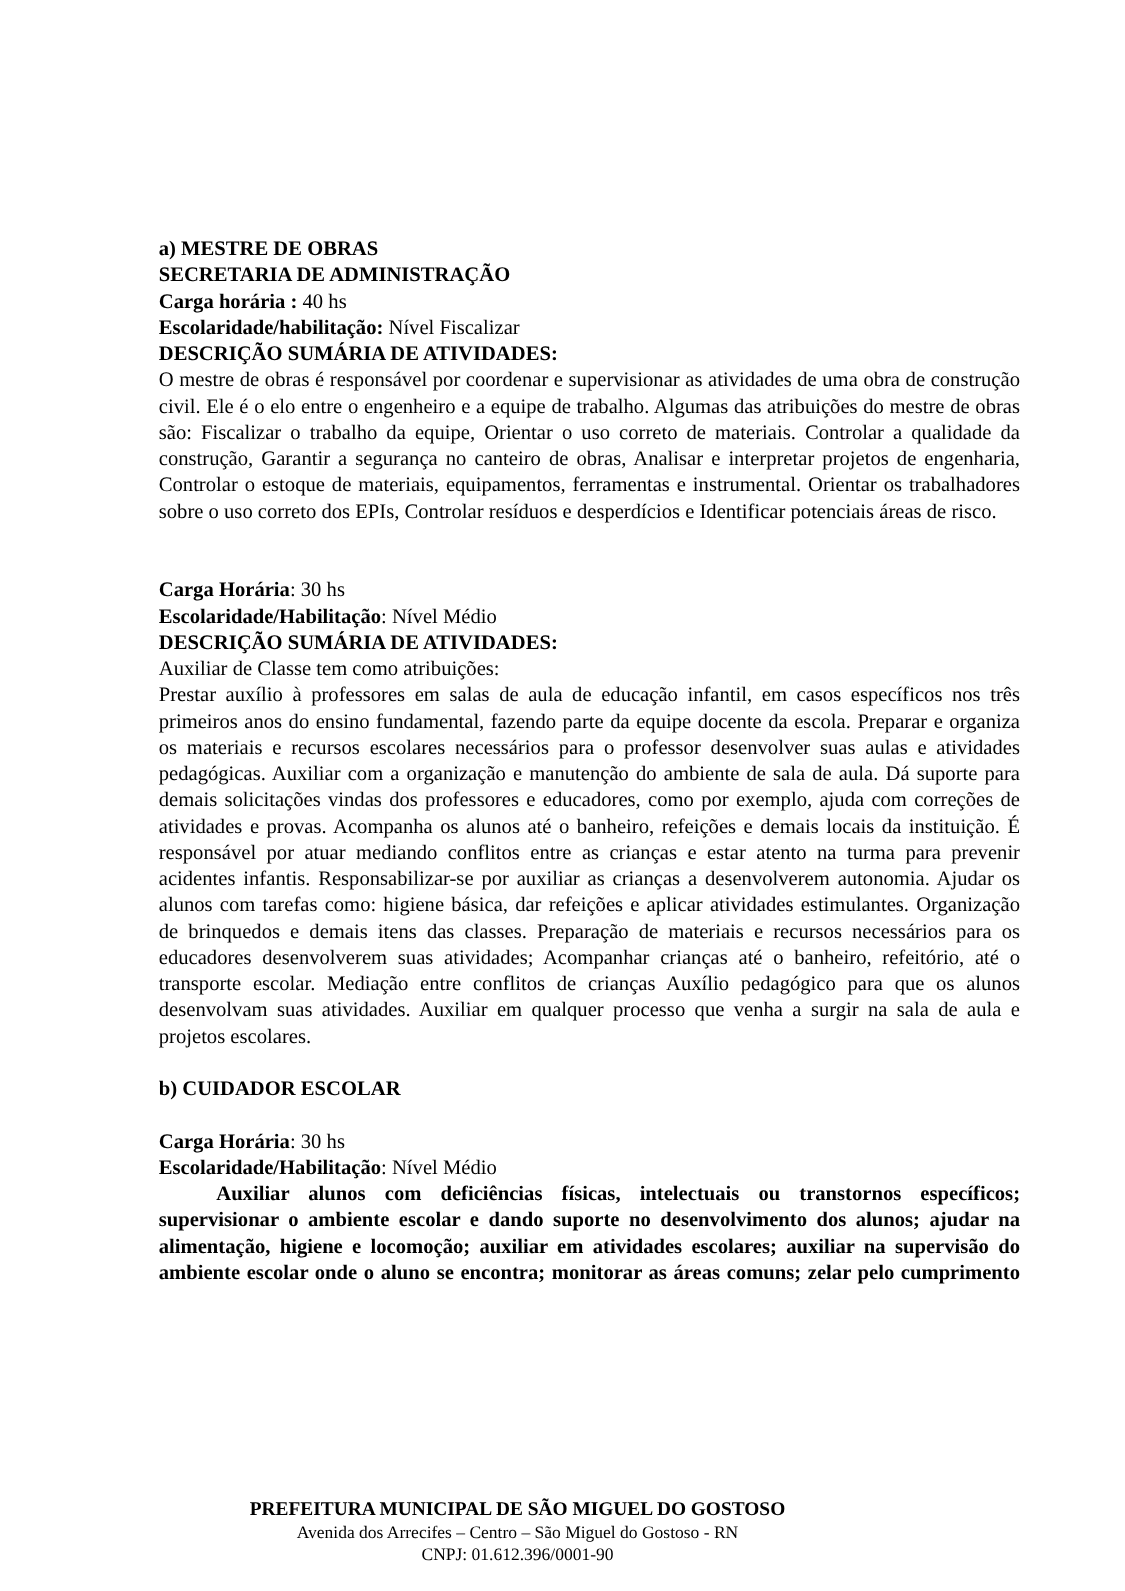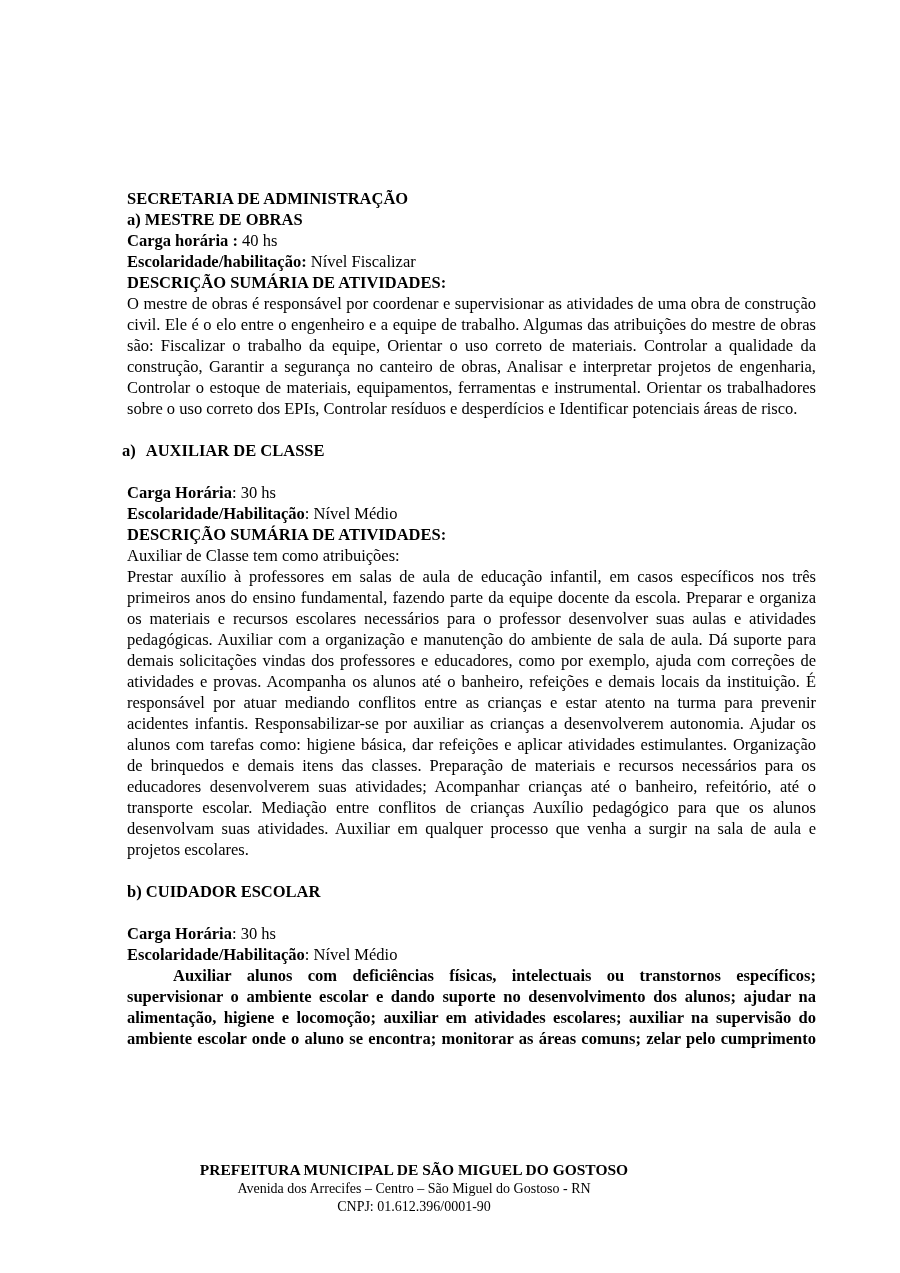--- a/index.html
+++ b/index.html
@@ -30,47 +30,46 @@
   .line { text-align: left; }
   .para { text-align: justify; }
   .blank { height: 21px; }
   .indent { text-indent: 46px; }
   .lastjust { text-align-last: justify; font-weight: bold; }
   .jobline { margin-left: -5px; }
   .jobgap { margin-left: 10px; }
   .footer {
     position: absolute;
     left: 0;
-    top: 1160px;
+    top: 1198px;
     width: 828px;
     text-align: center;
   }
   .f1 { font-weight: bold; font-size: 15.5px; line-height: 20px; }
   .f2 { font-size: 14px; line-height: 18px; }
 </style>
 </head>
 <body>
 
 <div class="page">
 
   <main class="content">
 
     <section>
+      <p class="line b">a) MESTRE DE OBRAS</p>
       <p class="line b">SECRETARIA DE ADMINISTRAÇÃO</p>
-      <p class="line b">a) MESTRE DE OBRAS</p>
       <p class="line"><strong>Carga horária :</strong><span> 40 hs</span></p>
       <p class="line"><strong>Escolaridade/habilitação:</strong><span> Nível Fiscalizar</span></p>
       <p class="line b">DESCRIÇÃO SUMÁRIA DE ATIVIDADES:</p>
       <p class="para">O mestre de obras é responsável por coordenar e supervisionar as atividades de uma obra de construção civil. Ele é o elo entre o engenheiro e a equipe de trabalho. Algumas das atribuições do mestre de obras são: Fiscalizar o trabalho da equipe, Orientar o uso correto de materiais. Controlar a qualidade da construção, Garantir a segurança no canteiro de obras, Analisar e interpretar projetos de engenharia, Controlar o estoque de materiais, equipamentos, ferramentas e instrumental. Orientar os trabalhadores sobre o uso correto dos EPIs, Controlar resíduos e desperdícios e Identificar potenciais áreas de risco.</p>
     </section>
 
     <div class="blank"></div>
 
     <section>
-      <p class="line b jobline"><span>a)</span><span class="jobgap">AUXILIAR DE CLASSE</span></p>
 
       <div class="blank"></div>
 
       <p class="line"><strong>Carga Horária</strong><span>: 30 hs</span></p>
       <p class="line"><strong>Escolaridade/Habilitação</strong><span>: Nível Médio</span></p>
       <p class="line b">DESCRIÇÃO SUMÁRIA DE ATIVIDADES:</p>
       <p class="line">Auxiliar de Classe tem como atribuições:</p>
       <p class="para">Prestar auxílio à professores em salas de aula de educação infantil, em casos específicos nos três primeiros anos do ensino fundamental, fazendo parte da equipe docente da escola. Preparar e organiza os materiais e recursos escolares necessários para o professor desenvolver suas aulas e atividades pedagógicas. Auxiliar com a organização e manutenção do ambiente de sala de aula. Dá suporte para demais solicitações vindas dos professores e educadores, como por exemplo, ajuda com correções de atividades e provas. Acompanha os alunos até o banheiro, refeições e demais locais da instituição. É responsável por atuar mediando conflitos entre as crianças e estar atento na turma para prevenir acidentes infantis. Responsabilizar-se por auxiliar as crianças a desenvolverem autonomia. Ajudar os alunos com tarefas como: higiene básica, dar refeições e aplicar atividades estimulantes. Organização de brinquedos e demais itens das classes. Preparação de materiais e recursos necessários para os educadores desenvolverem suas atividades; Acompanhar crianças até o banheiro, refeitório, até o transporte escolar. Mediação entre conflitos de crianças Auxílio pedagógico para que os alunos desenvolvam suas atividades. Auxiliar em qualquer processo que venha a surgir na sala de aula e projetos escolares.</p>
 
       <div class="blank"></div>

